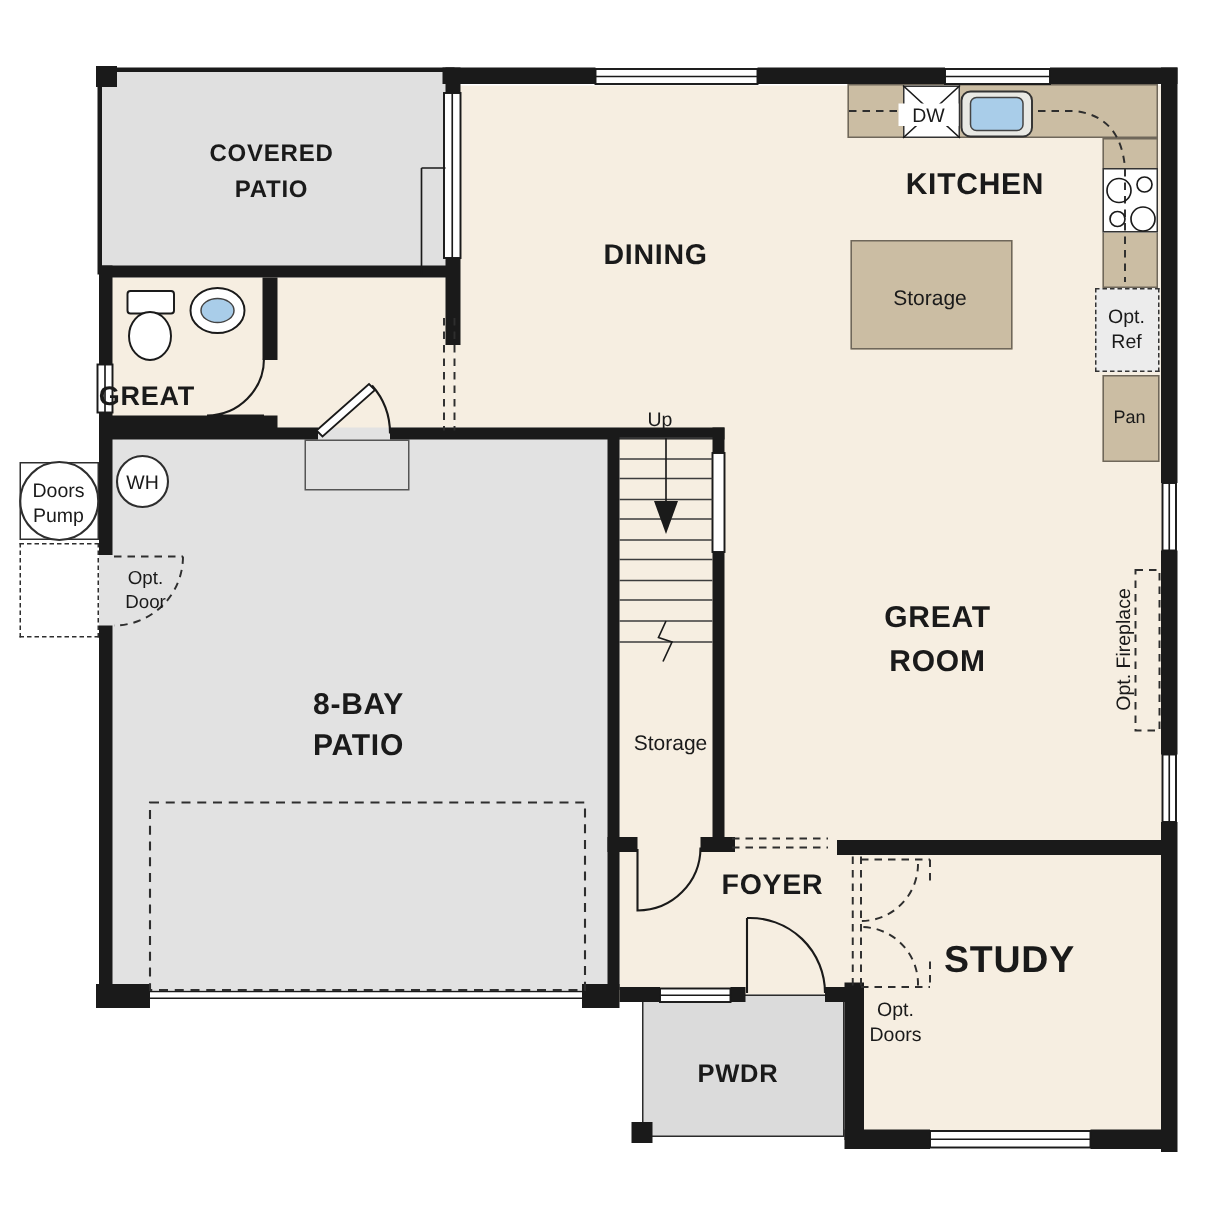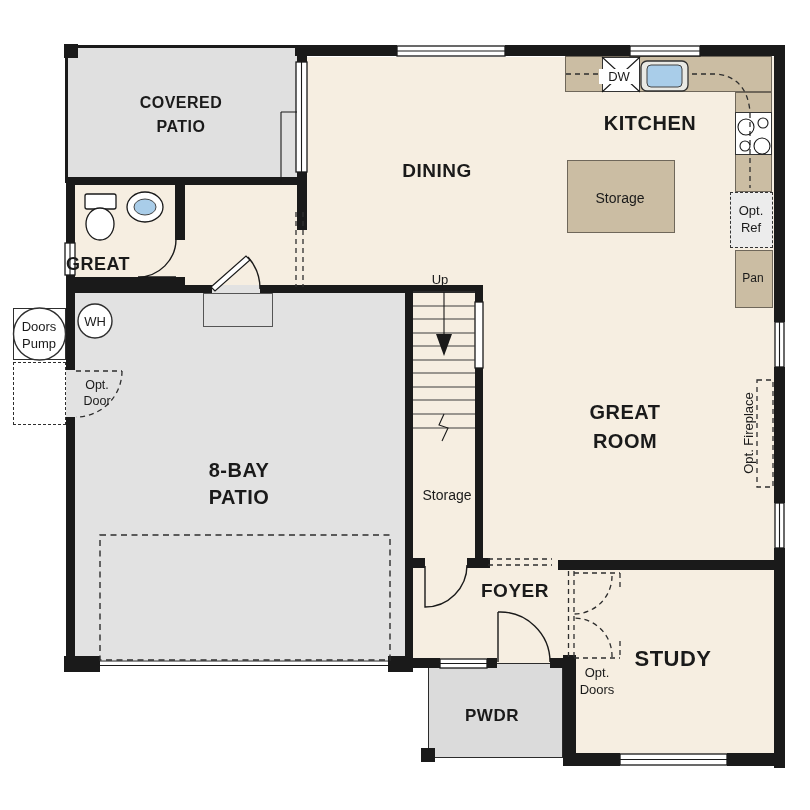--- a/index.html
+++ b/index.html
@@ -185,21 +185,21 @@
   <div class="lbl b" style="left:58px;top:254px;width:80px;font-size:18px">GREAT</div>
   <div class="lbl b" style="left:169px;top:457px;width:140px;font-size:20px;line-height:27px">
     <span>8-BAY</span>
     <span>PATIO</span>
   </div>
   <div class="lbl b" style="left:555px;top:398px;width:140px;font-size:20px;line-height:29px">
     <span>GREAT</span>
     <span>ROOM</span>
   </div>
   <div class="lbl b" style="left:455px;top:580px;width:120px;font-size:19px">FOYER</div>
-  <div class="lbl b" style="left:603px;top:646px;width:140px;font-size:22px">STUDY</div>
+  <div class="lbl b" style="left:603px;top:626px;width:140px;font-size:25px">STUDY</div>
   <div class="lbl b" style="left:432px;top:706px;width:120px;font-size:17px">PWDR</div>
   <div class="lbl" style="left:407px;top:487px;width:80px;font-size:14px">Storage</div>
 
   <div class="lbl" style="left:420px;top:272px;width:40px;font-size:13px">Up</div>
   <div class="lbl" style="left:570px;top:190px;width:100px;font-size:14px">Storage</div>
   <div class="lbl" style="left:599px;top:69px;width:40px;font-size:13px;background:#fff">DW</div>
   <div class="lbl" style="left:726px;top:202px;width:50px;font-size:13px;line-height:17px">
     <span>Opt.</span>
     <span>Ref</span>
   </div>

